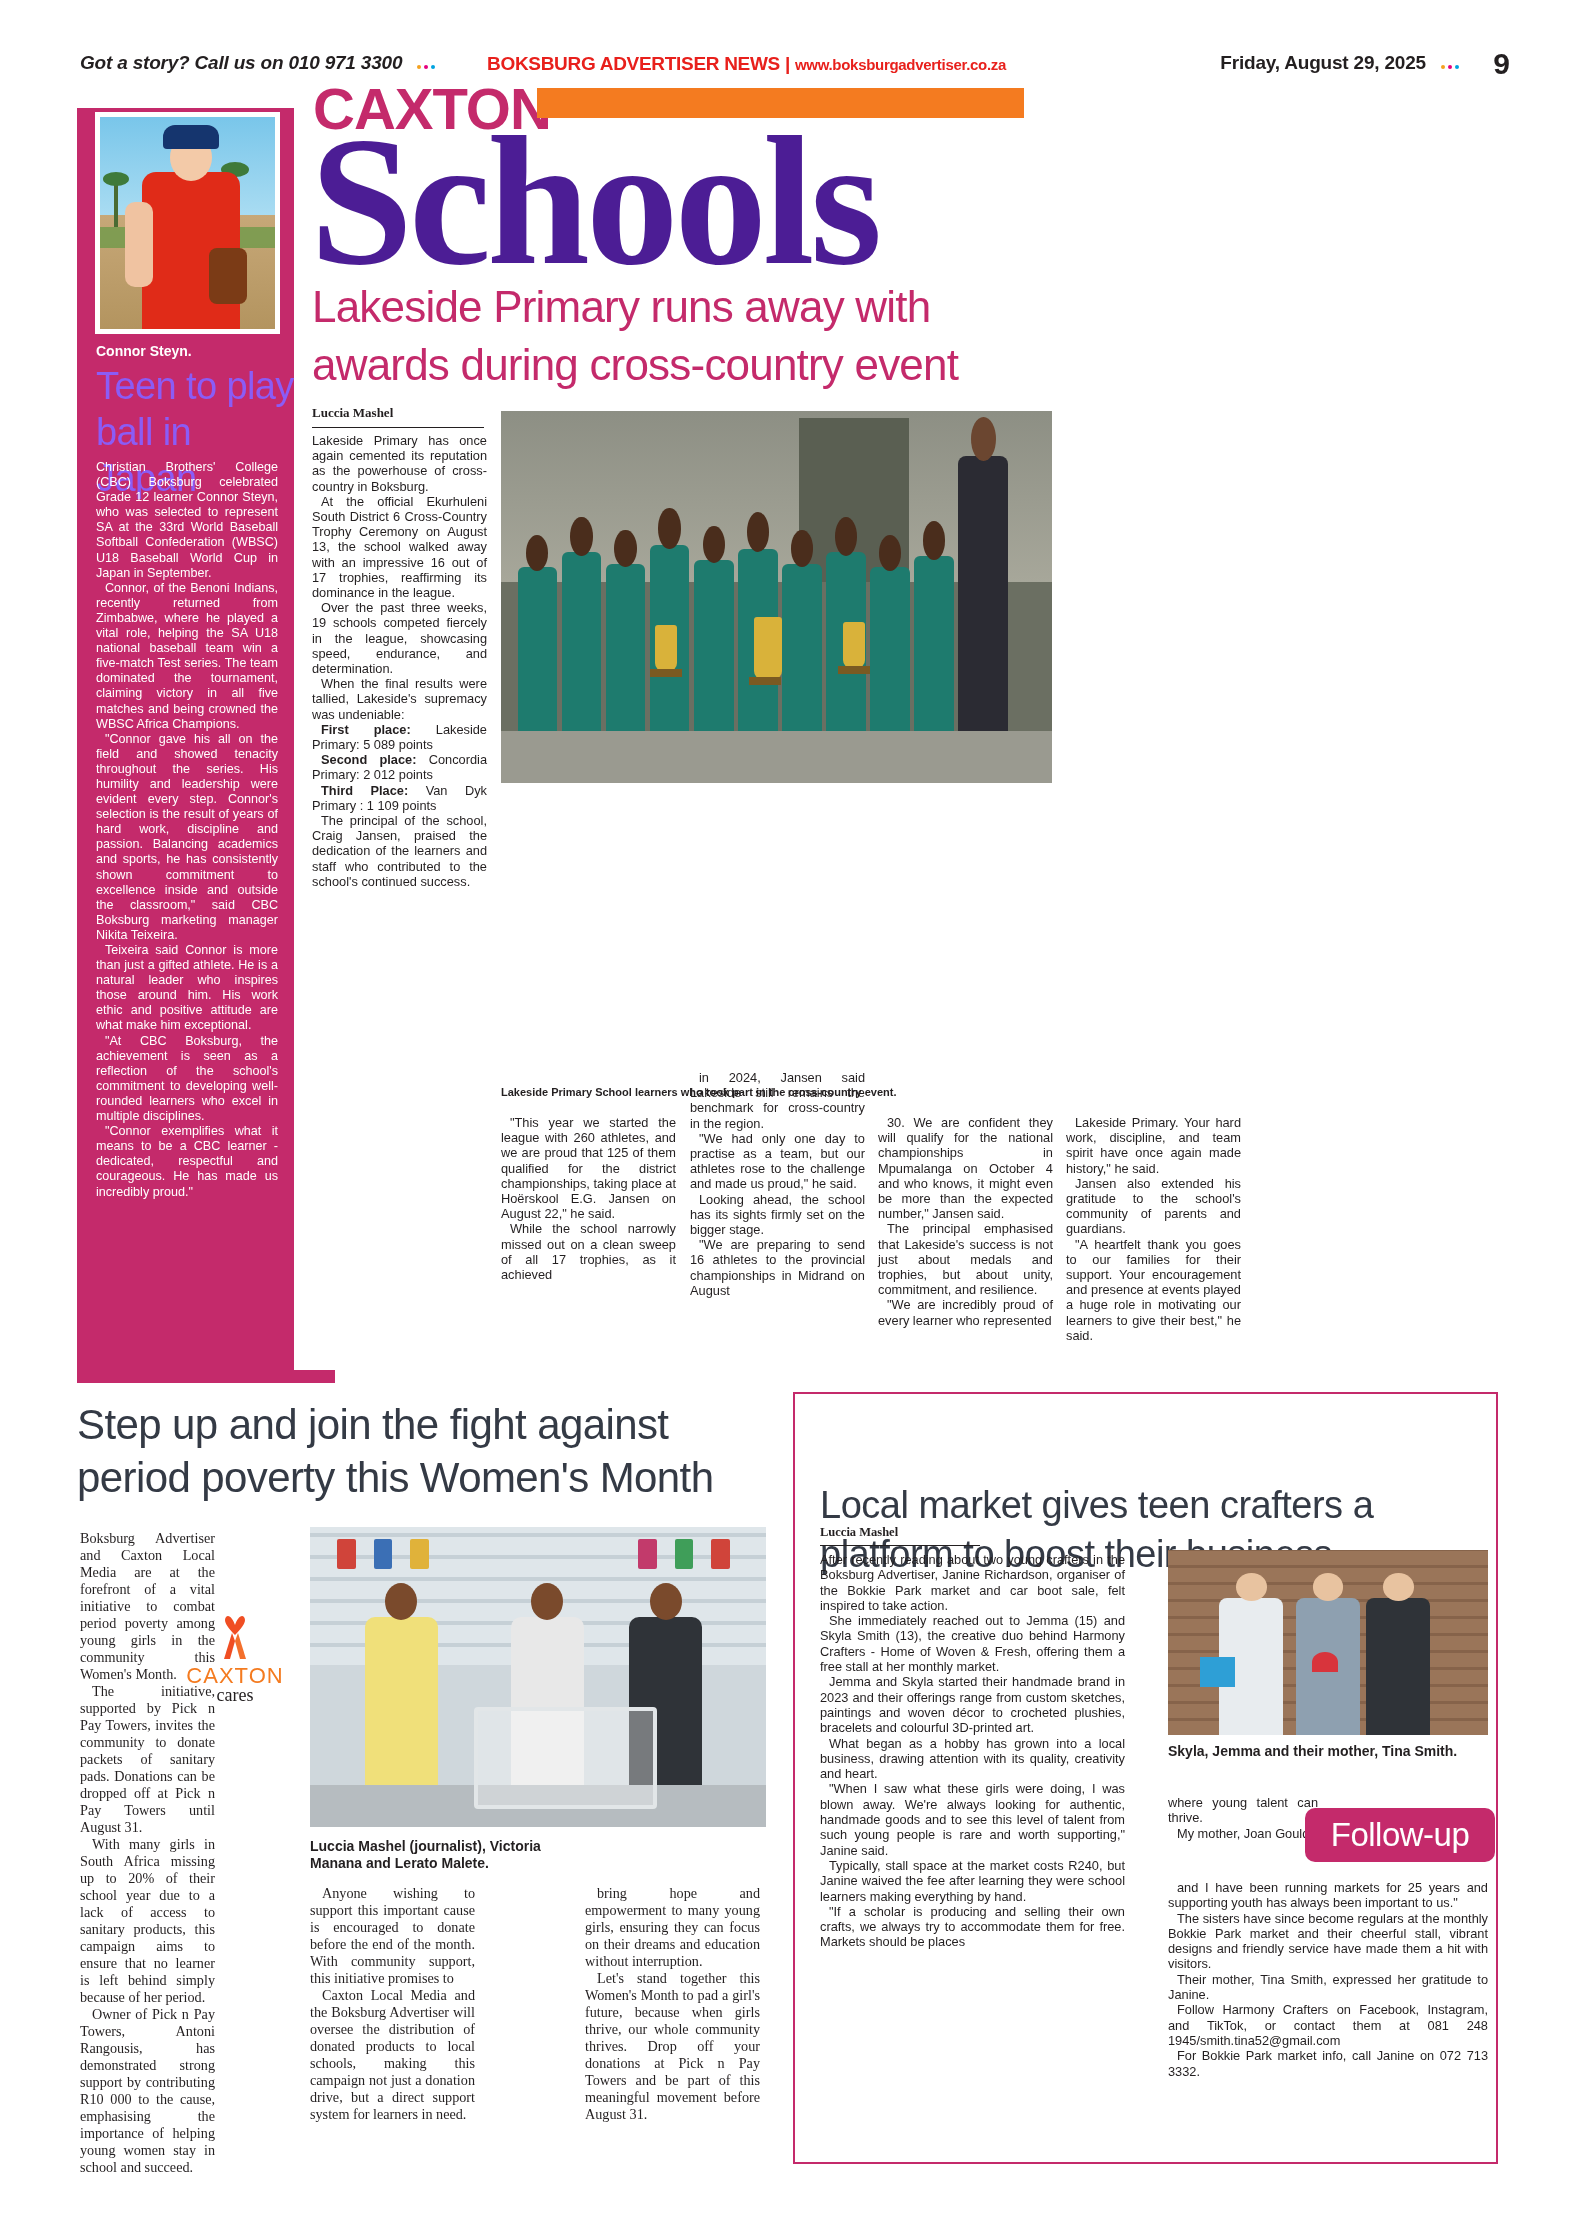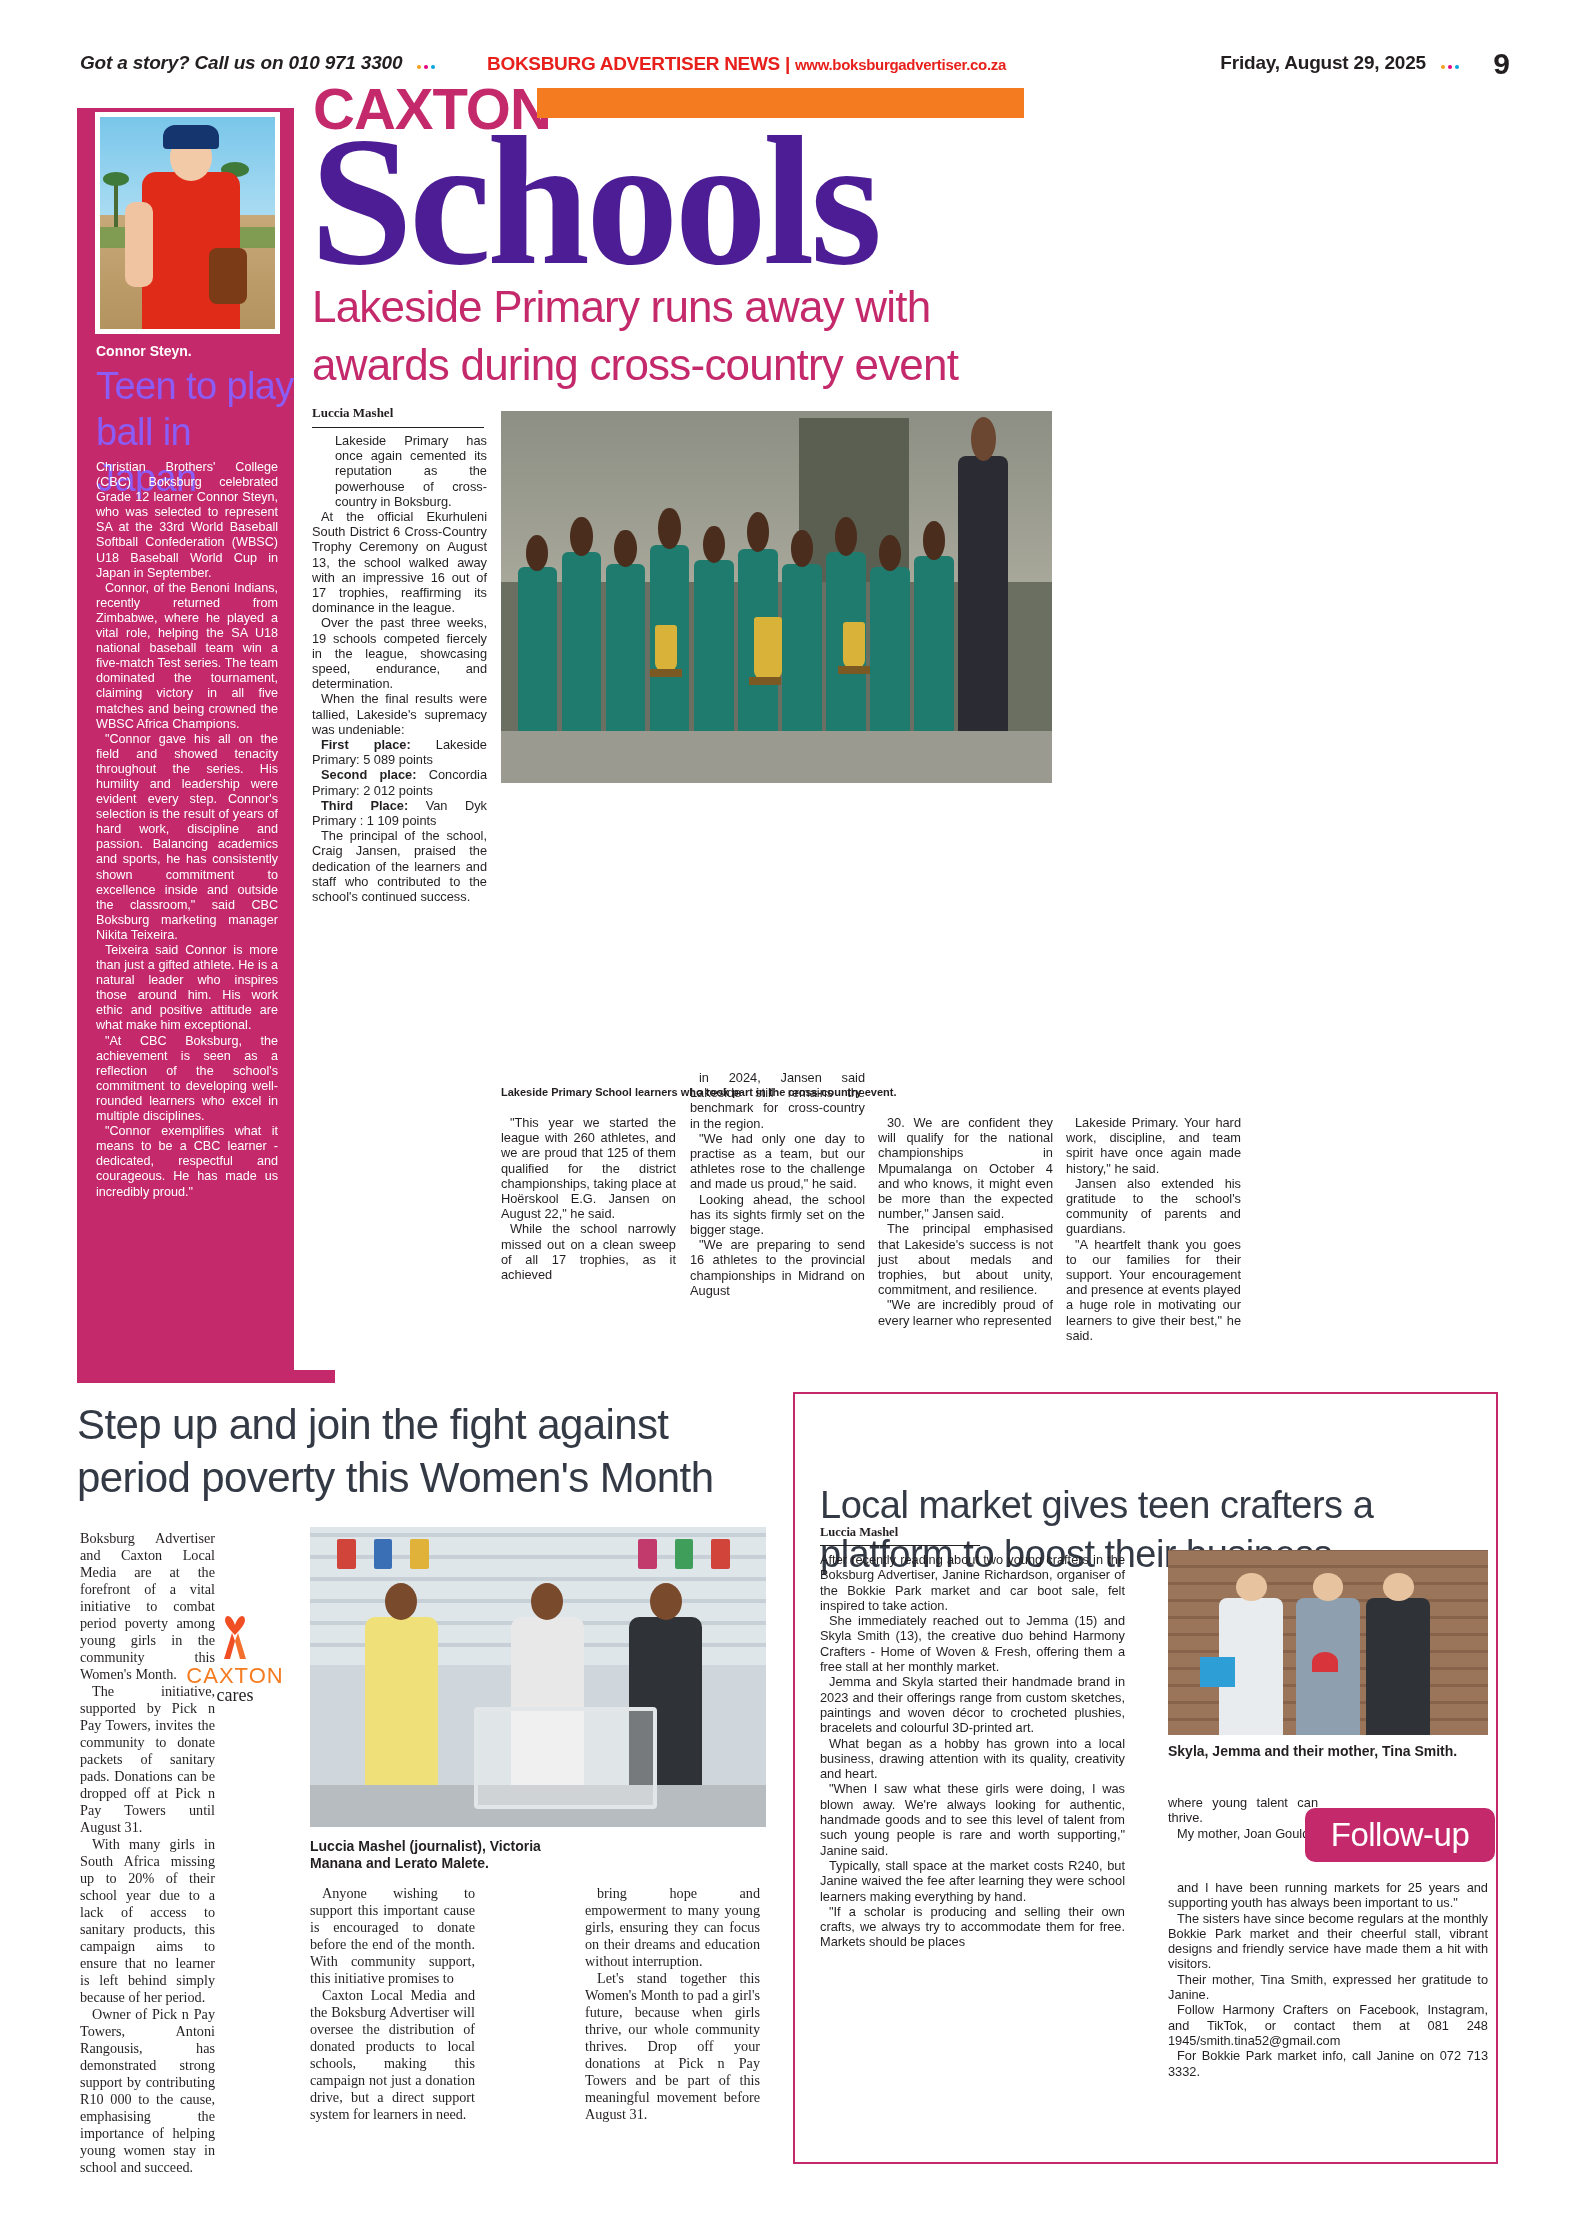--- a/index.html
+++ b/index.html
@@ -113,21 +113,21 @@
     position:absolute; left:312px; top:405px; width:172px;
     font-family:"Liberation Serif", serif;
     font-weight:700; font-size:13px;
     border-bottom:1.5px solid #231f20; padding-bottom:6px;
   }
   .col-a {
     position:absolute; left:312px; top:433px; width:175px;
     font-size:12.8px; line-height:15.2px; text-align:justify;
   }
   .col-a p, .col-b p, .col-c p, .col-d p, .col-e p { margin:0; text-indent:9px; }
-  .col-a p:first-child { text-indent:0;margin-left:23px; }
+  .col-a p:first-child { text-indent:0; }
   .col-a b, .col-b b { font-weight:700; }
 
   .mainphoto {
     position:absolute; left:501px; top:411px; width:551px; height:372px;
     overflow:hidden;
     background:#6b6f62;
   }
   .mp-wall { position:absolute; left:0; top:0; width:100%; height:46%; background:linear-gradient(#8d8f84,#a7a79a); }
   .mp-door { position:absolute; left:54%; top:2%; width:20%; height:44%; background:#5a5f52; }
   .mp-ground { position:absolute; left:0; top:86%; width:100%; height:14%; background:#9a9a90; }

